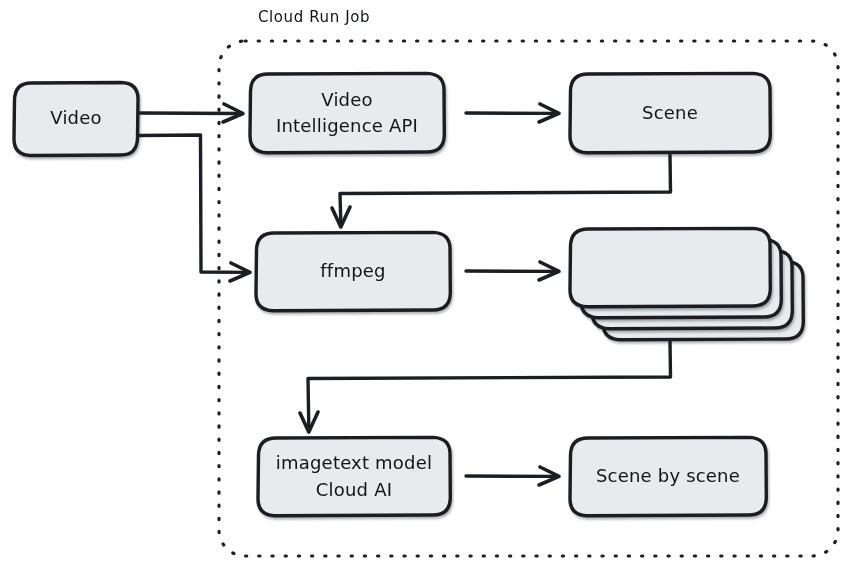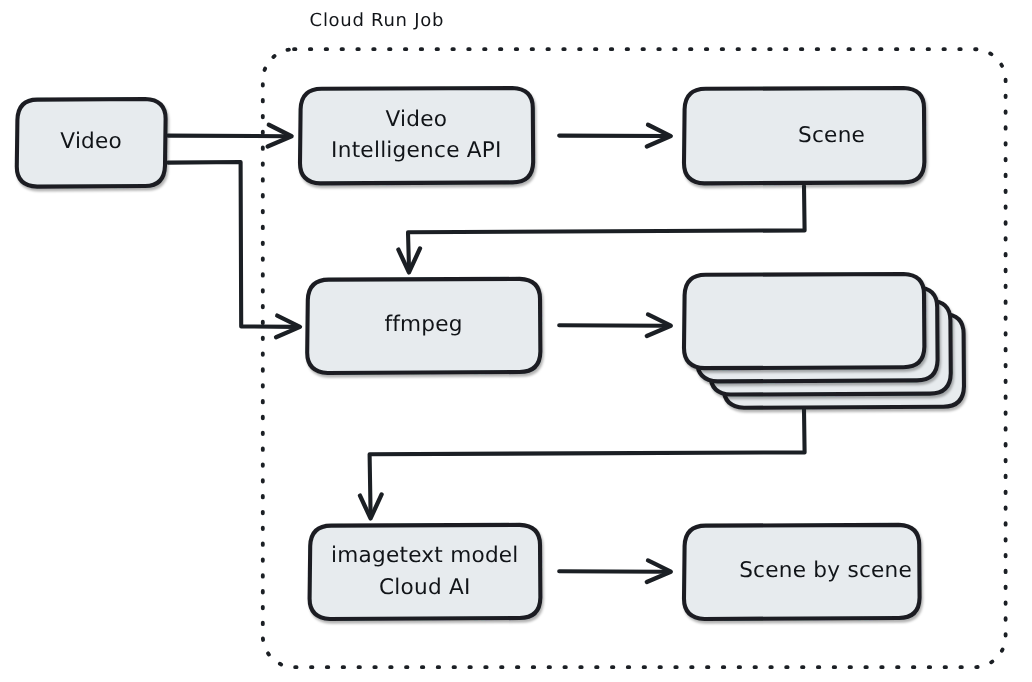--- a/index.html
+++ b/index.html
@@ -143,31 +143,31 @@
 
   <div class="node-label" style="left:14px; top:82px; width:124px; height:73px;">
     <span>Video</span>
   </div>
 
   <div class="node-label" style="left:250px; top:73px; width:194px; height:80px;">
     <span>Video</span>
     <span>Intelligence API</span>
   </div>
 
-  <div class="node-label" style="left:570px; top:73px; width:200px; height:80px;padding-left:23px;">
+  <div class="node-label" style="left:570px; top:73px; width:200px; height:80px;">
     <span>Scene</span>
   </div>
 
   <div class="node-label" style="left:256px; top:232px; width:194px; height:79px;align-items:center;">
     <span>ffmpeg</span>
   </div>
 
 
   <div class="node-label" style="left:258px; top:437px; width:192px; height:79px;">
     <span>imagetext model</span>
     <span>Cloud AI</span>
   </div>
 
-  <div class="node-label" style="left:570px; top:437px; width:196px; height:79px;padding-left:20px;">
+  <div class="node-label" style="left:570px; top:437px; width:196px; height:79px;">
     <span>Scene by scene</span>
   </div>
 
 </div>
 
 </body></html>

